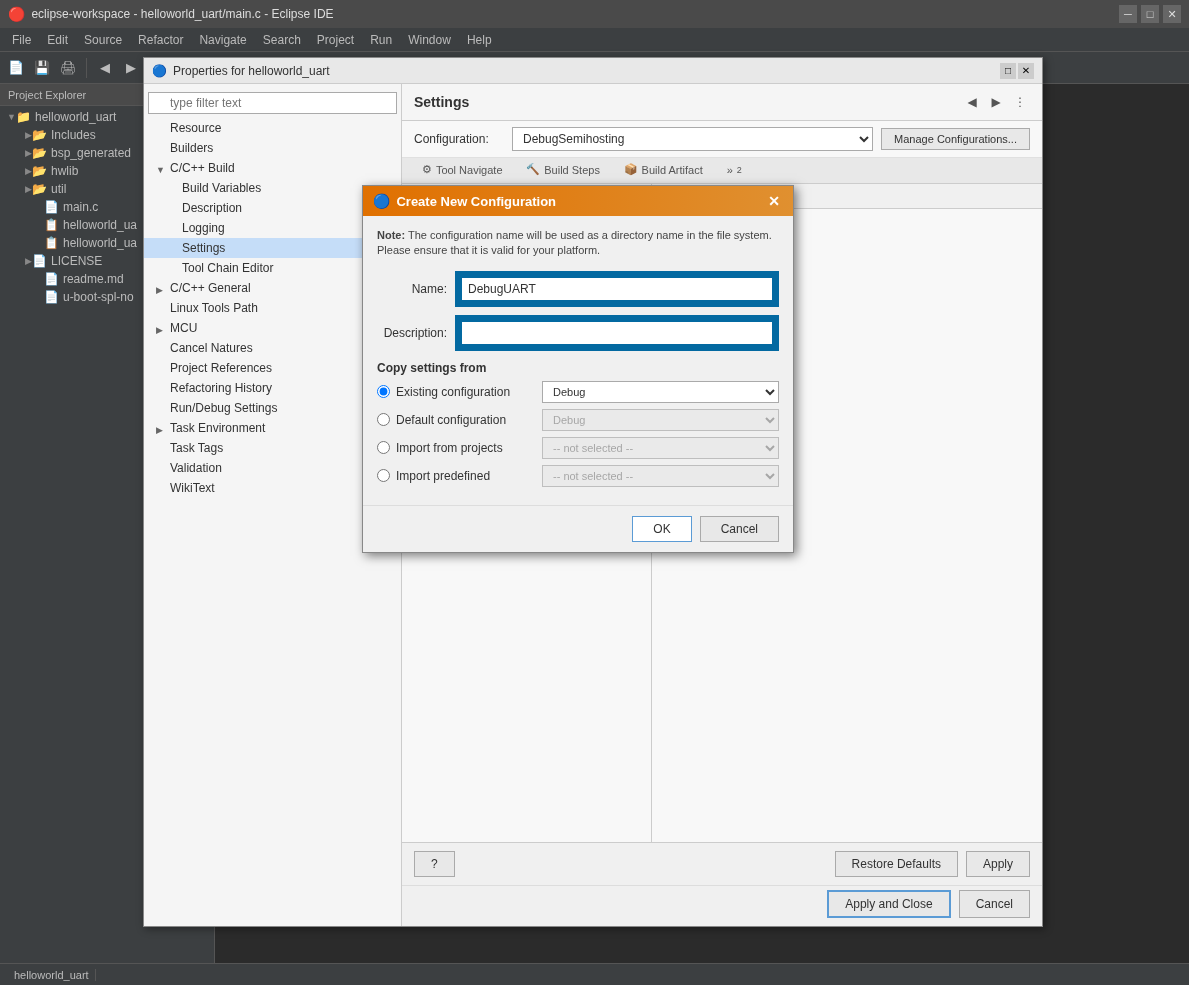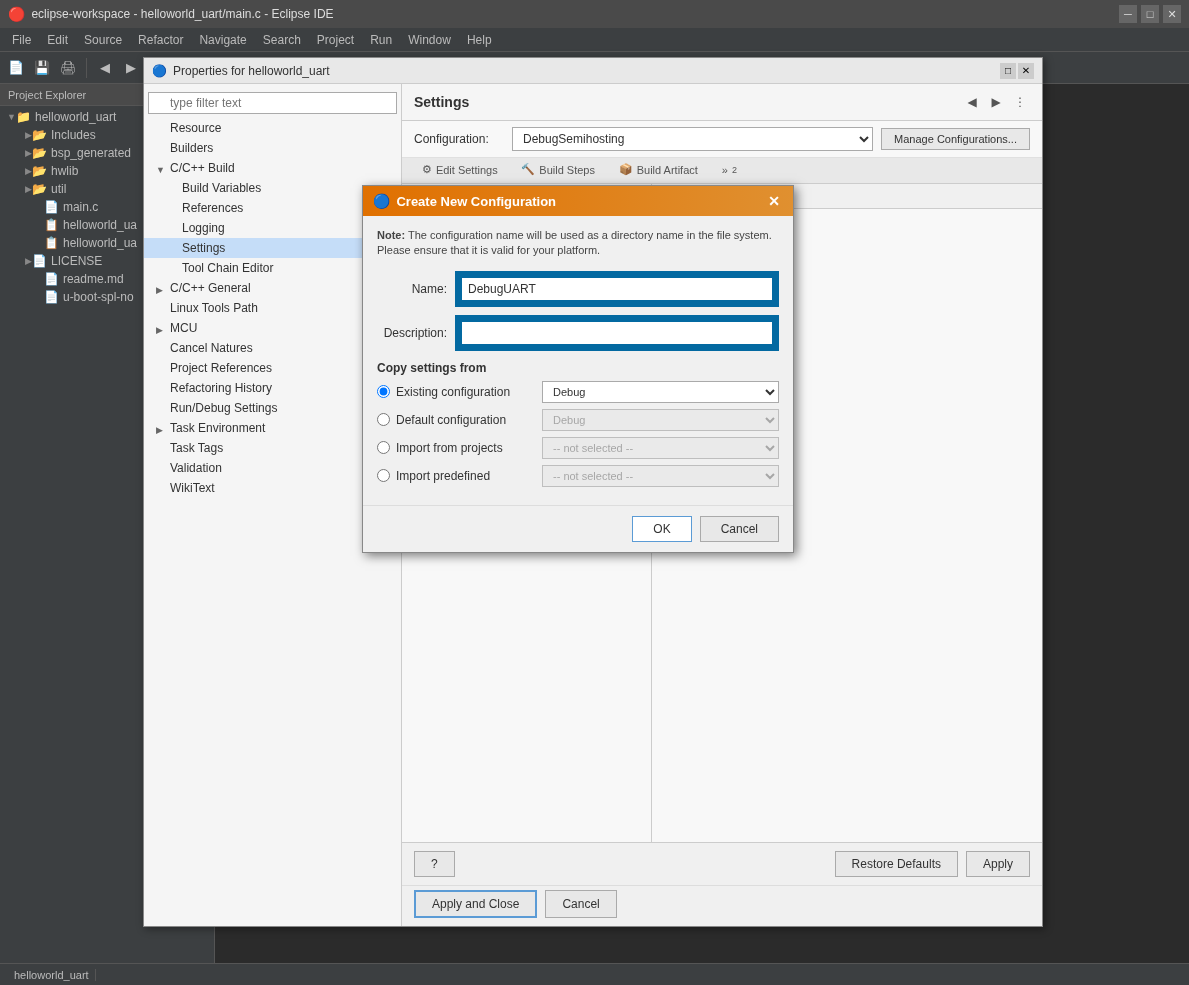--- a/index.html
+++ b/index.html
@@ -617,21 +617,21 @@
       <div class="nav-item">
         <span class="arrow">▼</span>
         <span>C/C++ Build</span>
       </div>
       <div class="nav-item nav-item-indent1">
         <span class="arrow"></span>
         <span>Build Variables</span>
       </div>
       <div class="nav-item nav-item-indent1">
         <span class="arrow"></span>
-        <span>References</span>
+        <span>Description</span>
       </div>
       <div class="nav-item nav-item-indent1">
         <span class="arrow"></span>
         <span>Logging</span>
       </div>
       <div class="nav-item nav-item-indent1 selected">
         <span class="arrow"></span>
         <span>Settings</span>
       </div>
       <div class="nav-item nav-item-indent1">
@@ -699,21 +699,21 @@
         <span class="config-label">Configuration:</span>
         <select class="config-select">
           <option>DebugSemihosting</option>
         </select>
         <button class="config-btn">Manage Configurations...</button>
       </div>
 
       <div class="tabs-row">
         <div class="tab">
           <span>⚙</span>
-          <span>Edit Settings</span>
+          <span>Tool Navigate</span>
         </div>
         <div class="tab">
           <span>🔨</span>
           <span>Build Steps</span>
         </div>
         <div class="tab">
           <span>📦</span>
           <span>Build Artifact</span>
         </div>
         <div class="tab">
@@ -769,21 +769,21 @@
         </div>
       </div>
 
       <div class="dialog-footer">
         <div class="help-icon-area">
           <button class="footer-btn">?</button>
         </div>
         <button class="footer-btn">Restore Defaults</button>
         <button class="footer-btn">Apply</button>
       </div>
-      <div style="display:flex; padding:4px 12px 8px; gap:8px; background:#f0f0f0; border-top:1px solid #ddd;">
+      <div style="display:flex; justify-content:flex-end; padding:4px 12px 8px; gap:8px; background:#f0f0f0; border-top:1px solid #ddd;">
         <button class="footer-btn primary" style="border: 2px solid #5b9bd5;">Apply and Close</button>
         <button class="footer-btn">Cancel</button>
       </div>
     </div>
   </div>
 </div>
 
 <div class="create-config-dialog">
   <div class="create-dialog-title">
     <span class="create-dialog-title-icon">🔵</span>

